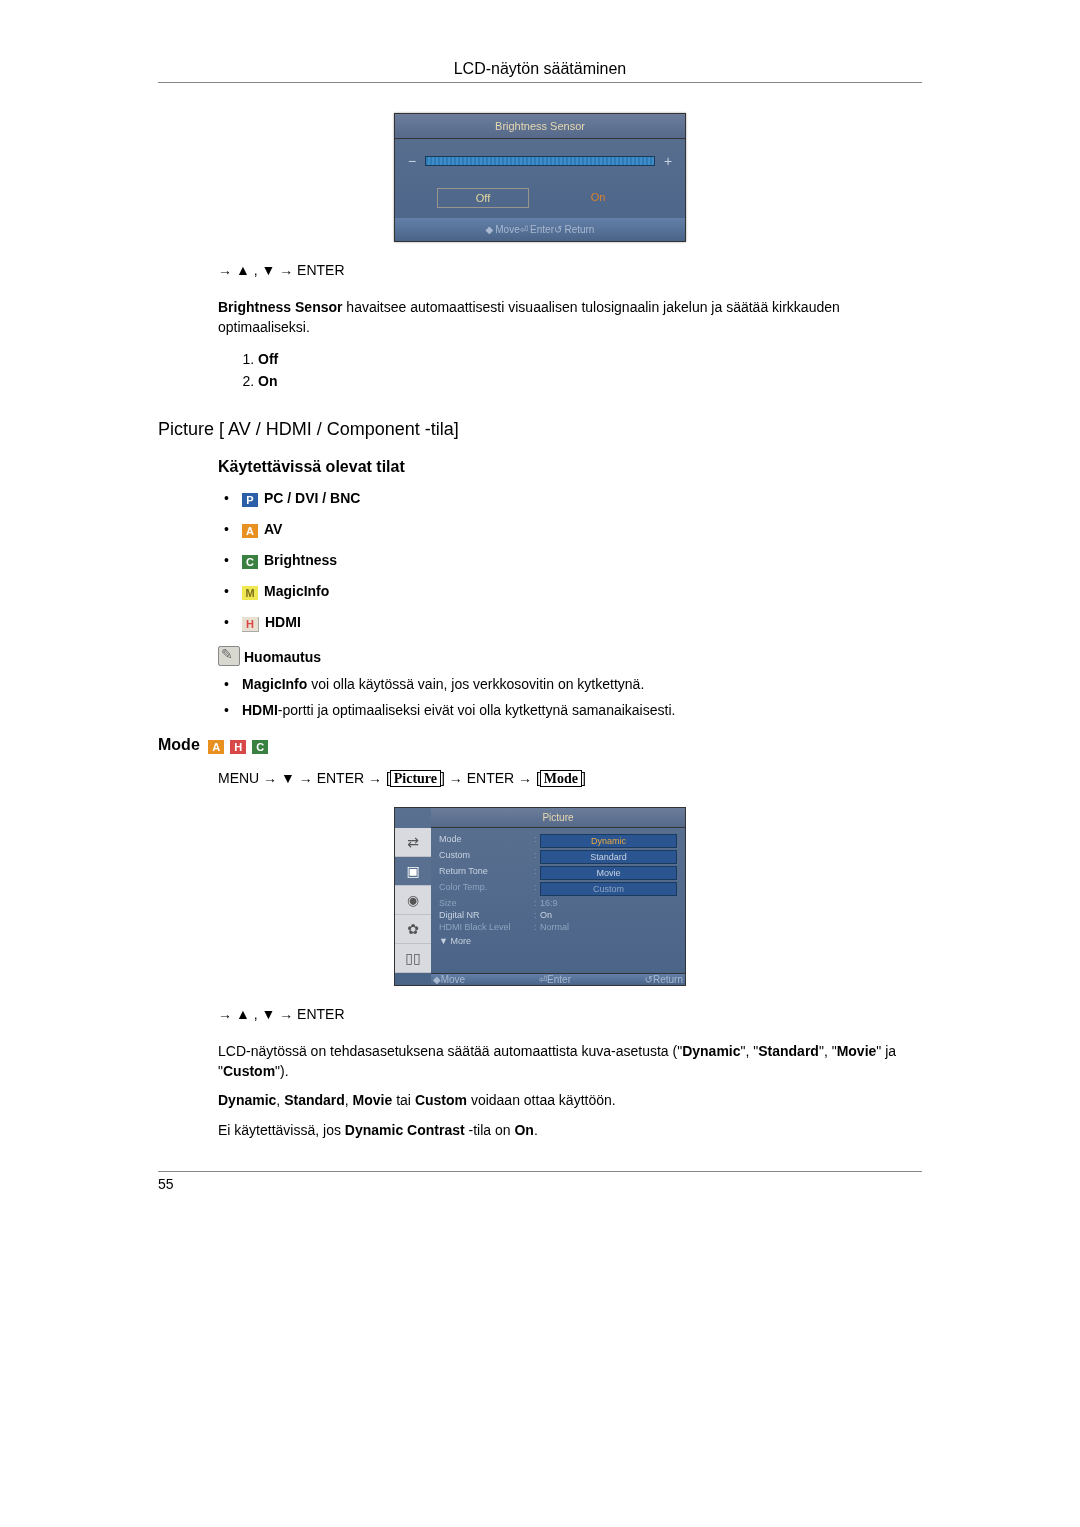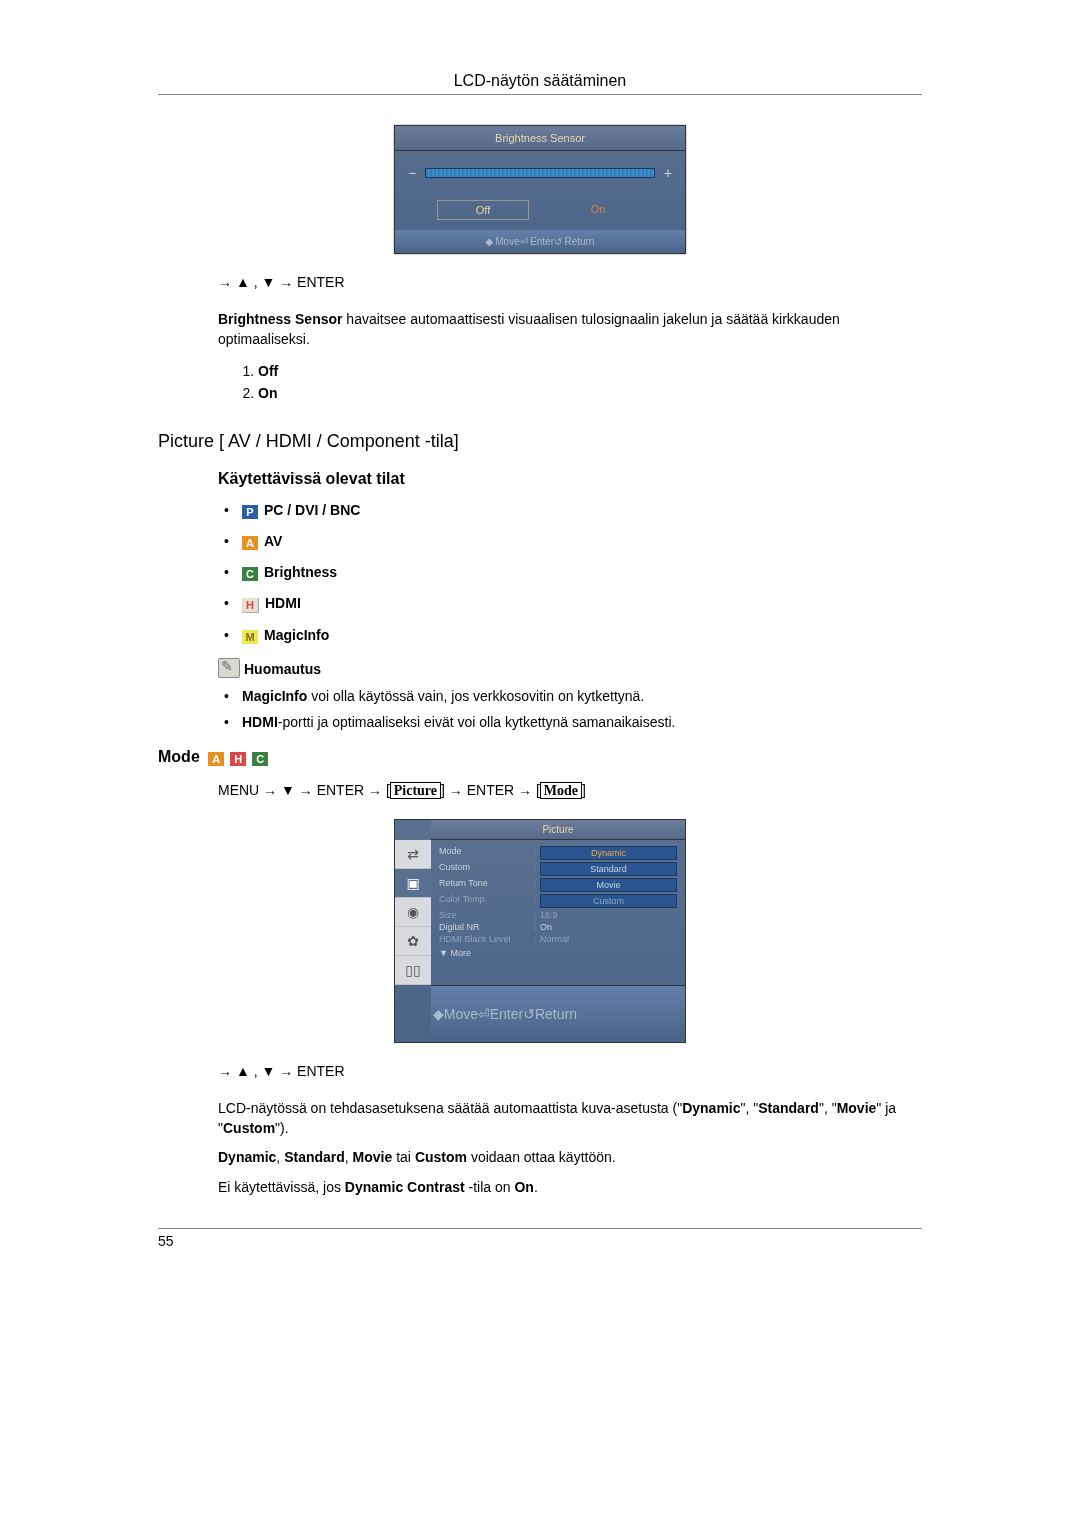--- a/index.html
+++ b/index.html
@@ -4,21 +4,21 @@
 <style>
   body {
     margin: 0;
     font-family: Arial, sans-serif;
     font-size: 14px;
     color: #000;
     background: #fff;
   }
   .page {
     width: 964px;
-    margin: 12px auto;
+    margin: 0 auto;
     padding: 60px 100px 40px;
     box-sizing: border-box;
   }
   .header-title {
     text-align: center;
     font-size: 16px;
     margin-bottom: 4px;
   }
   hr.top-rule, hr.bottom-rule {
     border: none;
@@ -254,23 +254,23 @@
     background: #2a5590;
     border: 1px solid #1a3a60;
     text-align: center;
     padding: 1px 0;
   }
   .osd2-item .val.pill.first { color: #e8a840; }
   .osd2-item.dim .lbl, .osd2-item.dim .val { color: #8fa4c0; }
   .osd2-more { margin: 4px 0 0 0; color: #c8d2e0; font-size: 9px; }
   .osd2-footer {
     display: flex;
-    justify-content: flex-start;
-    padding: 20px 2px;
-    font-size: 14px;
+    justify-content: space-between;
+    padding: 0 2px;
+    font-size: 10px;
     background: linear-gradient(to bottom, #6480a8, #4a6488);
     border-top: 1px solid #333;
     margin-left: 36px;
   }
   .osd2-footer span { color: #a8b8d0; white-space: nowrap; }
 </style>
 </head>
 <body>
 
 <div class="page">
@@ -313,22 +313,22 @@
   </div>
 
   <h2>Picture [ AV / HDMI / Component -tila]</h2>
 
   <div class="content-indent">
     <h3>Käytettävissä olevat tilat</h3>
     <ul class="mode-list">
       <li><span class="badge p">P</span><span>PC / DVI / BNC</span></li>
       <li><span class="badge a">A</span><span>AV</span></li>
       <li><span class="badge c">C</span><span>Brightness</span></li>
+      <li><span class="badge m">M</span><span>MagicInfo</span></li>
       <li><span class="badge h alt">H</span><span>HDMI</span></li>
-      <li><span class="badge m">M</span><span>MagicInfo</span></li>
     </ul>
 
     <div>
       <span class="note-icon"></span><b>Huomautus</b>
     </div>
     <ul class="note-list">
       <li><b>MagicInfo</b><span> voi olla käytössä vain, jos verkkosovitin on kytkettynä.</span></li>
       <li><b>HDMI</b><span>-portti ja optimaaliseksi eivät voi olla kytkettynä samanaikaisesti.</span></li>
     </ul>
   </div>

